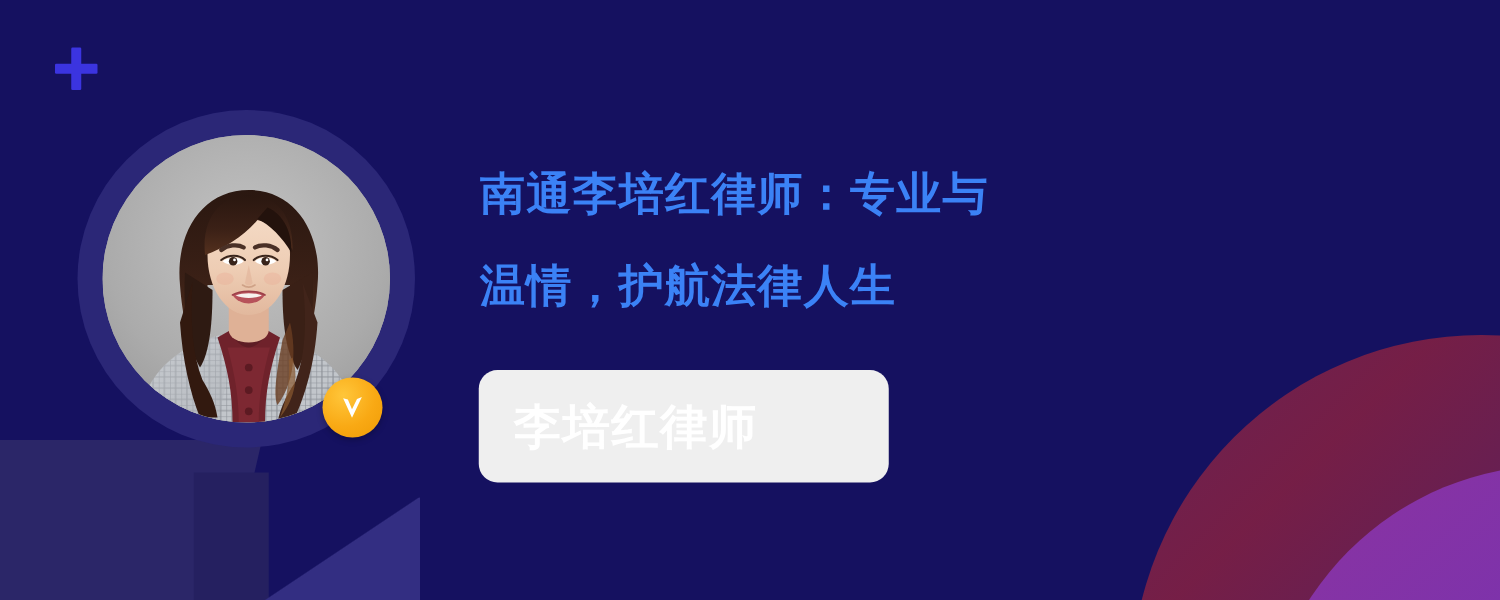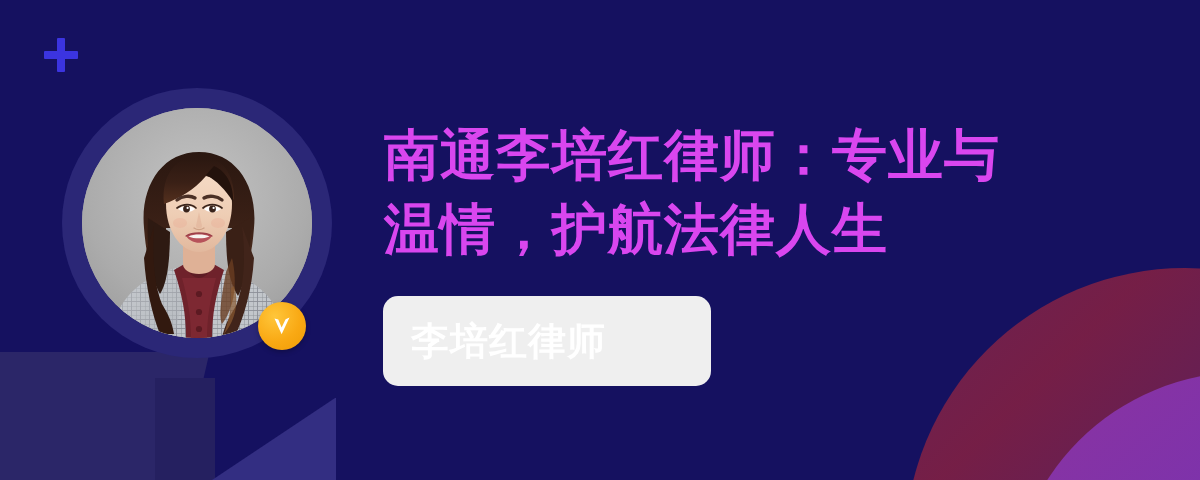--- a/index.html
+++ b/index.html
@@ -138,22 +138,22 @@
 
   
   .content {
     position: absolute;
     left: 384px;
     top: 118px;
     width: 740px;
   }
   .headline {
     margin: 0;
-    color: #d946ef;
-    font-size: 55px;
+    color: #3b82f6;
+    font-size: 36px;
     font-weight: bold;
     line-height: 74px;
     letter-spacing: 1px;
     white-space: pre-line;
   }
   .cta-button {
     position: absolute;
     left: 383px;
     top: 296px;
     width: 328px;

